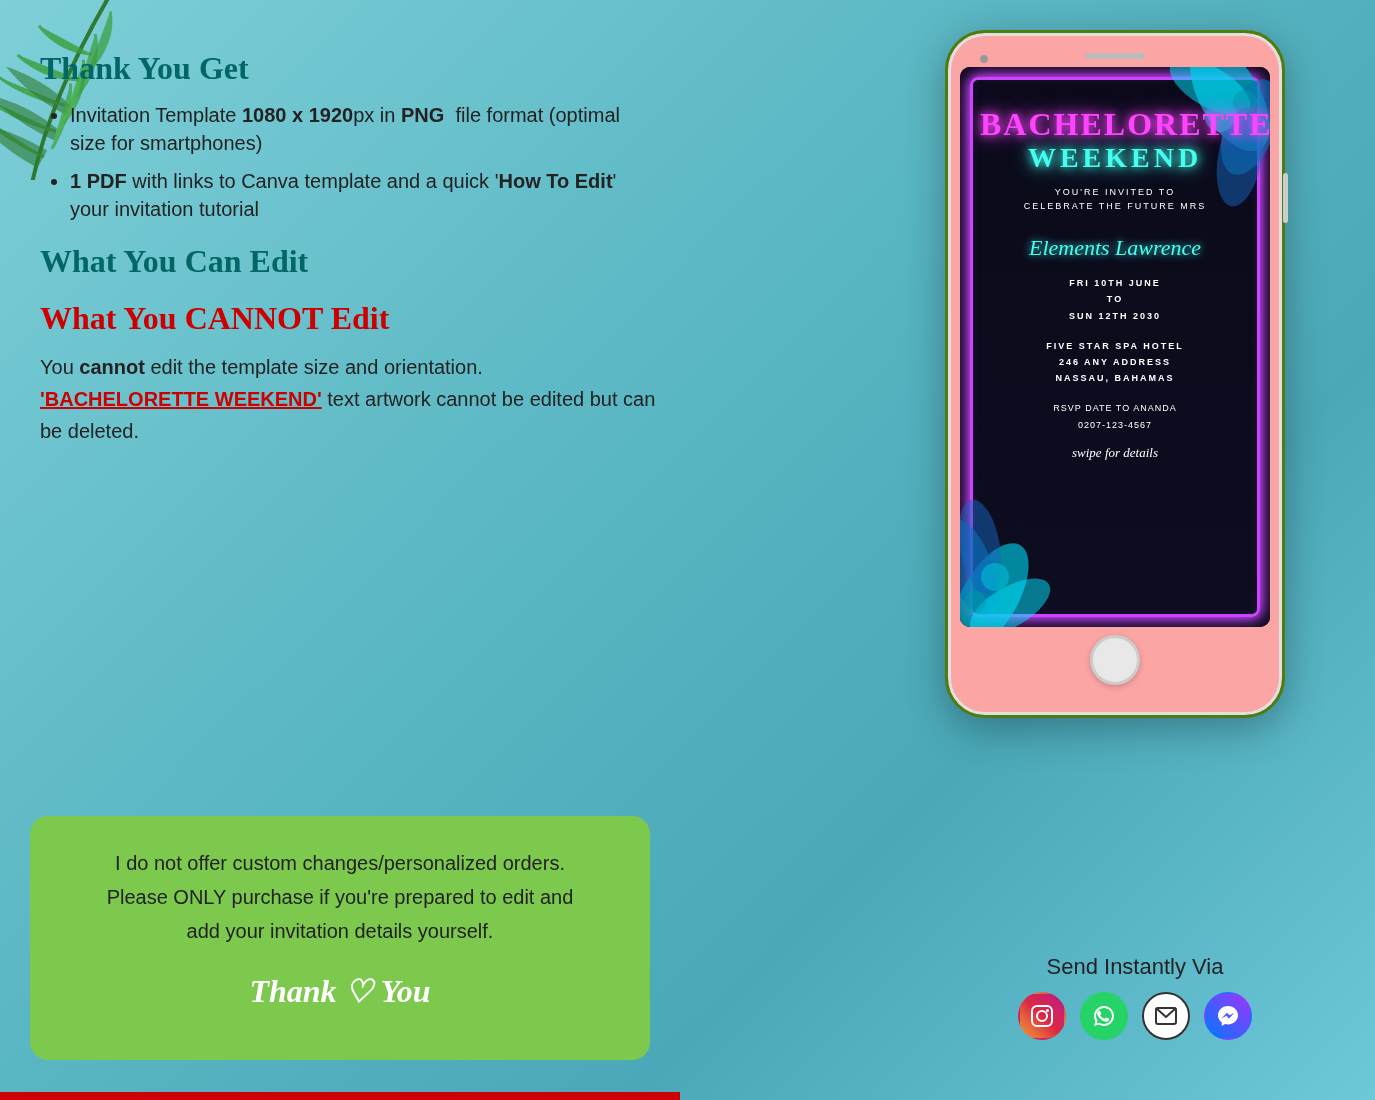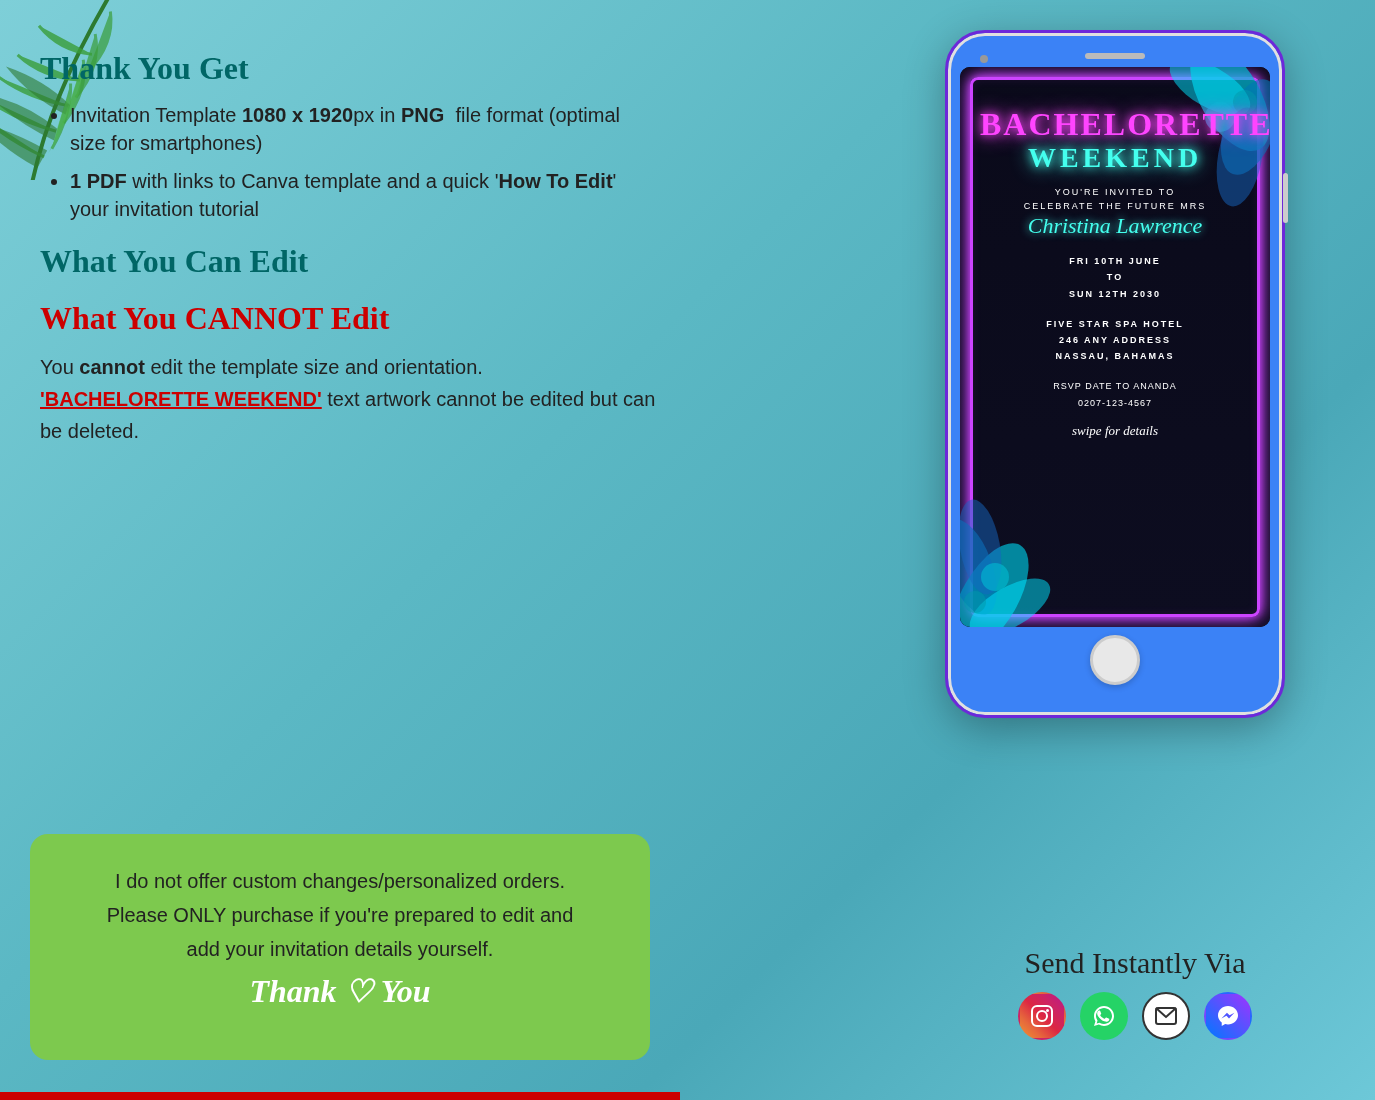--- a/index.html
+++ b/index.html
@@ -93,21 +93,21 @@
       border-radius: 18px;
       padding: 30px 40px 50px 40px;
       z-index: 3;
       text-align: center;
     }
 
     .green-box-text {
       font-size: 20px;
       color: #222;
       line-height: 1.7;
-      margin-bottom: 6px;
+      margin-bottom: 24px;
     }
 
     .thank-you-text {
       font-family: 'Georgia', cursive;
       font-size: 32px;
       font-style: italic;
       color: #fff;
       margin-top: 6px;
       font-weight: 600;
     }
@@ -116,23 +116,23 @@
     .phone-container {
       position: absolute;
       top: 30px;
       right: 80px;
       width: 360px;
       z-index: 3;
     }
 
     .phone-mockup {
       width: 340px;
-      background: #3b82f6;
+      background: #fca5a5;
       border-radius: 40px;
-      border: 3px solid #6d28d9;
+      border: 3px solid #4d7c0f;
       box-shadow: 0 10px 40px rgba(0,0,0,0.3), inset 0 0 0 3px #e0e0e0;
       padding: 20px 12px 30px 12px;
       position: relative;
       margin: 0 auto;
     }
 
     
     .phone-top {
       display: flex;
       justify-content: center;
@@ -251,21 +251,21 @@
       color: #44ffee;
       text-shadow: 0 0 10px #44ffee, 0 0 20px #44ffee;
       letter-spacing: 4px;
       margin-bottom: 12px;
     }
 
     .invite-subtitle {
       font-size: 9px;
       color: #fff;
       letter-spacing: 2px;
-      margin-bottom: 0;
+      margin-bottom: 22px;
       line-height: 1.5;
     }
 
     .invite-name {
       font-family: 'Georgia', cursive;
       font-size: 22px;
       font-style: italic;
       color: #44ffee;
       text-shadow: 0 0 8px #44ffee;
       margin-bottom: 14px;
@@ -321,24 +321,23 @@
     .send-via-section {
       position: absolute;
       bottom: 60px;
       right: 60px;
       width: 360px;
       text-align: center;
       z-index: 3;
     }
 
     .send-via-title {
-      font-size: 30px;
+      font-size: 22px;
       color: #222;
       margin-bottom: 12px;
-      font-family: Liberation Serif, serif;
     }
 
     .send-icons {
       display: flex;
       justify-content: center;
       gap: 14px;
     }
 
     .send-icon {
       width: 48px;
@@ -468,21 +467,21 @@
           </svg>
         </div>
 
         <div class="invite-content">
           <div style="height:20px"></div>
           <div class="invite-title-bach">BACHELORETTE</div>
           <div class="invite-title-week">WEEKEND</div>
           <div class="invite-subtitle">
             YOU'RE INVITED TO<br>CELEBRATE THE FUTURE MRS
           </div>
-          <div class="invite-name">Christina Lawrence</div>
+          <div class="invite-name">Elements Lawrence</div>
           <div class="invite-dates">
             FRI 10TH JUNE<br>TO<br>SUN 12TH 2030
           </div>
           <div class="invite-venue">
             FIVE STAR SPA HOTEL<br>246 ANY ADDRESS<br>NASSAU, BAHAMAS
           </div>
           <div class="invite-rsvp">
             RSVP DATE TO ANANDA<br>0207-123-4567
           </div>
           <div class="invite-swipe">swipe for details</div>

